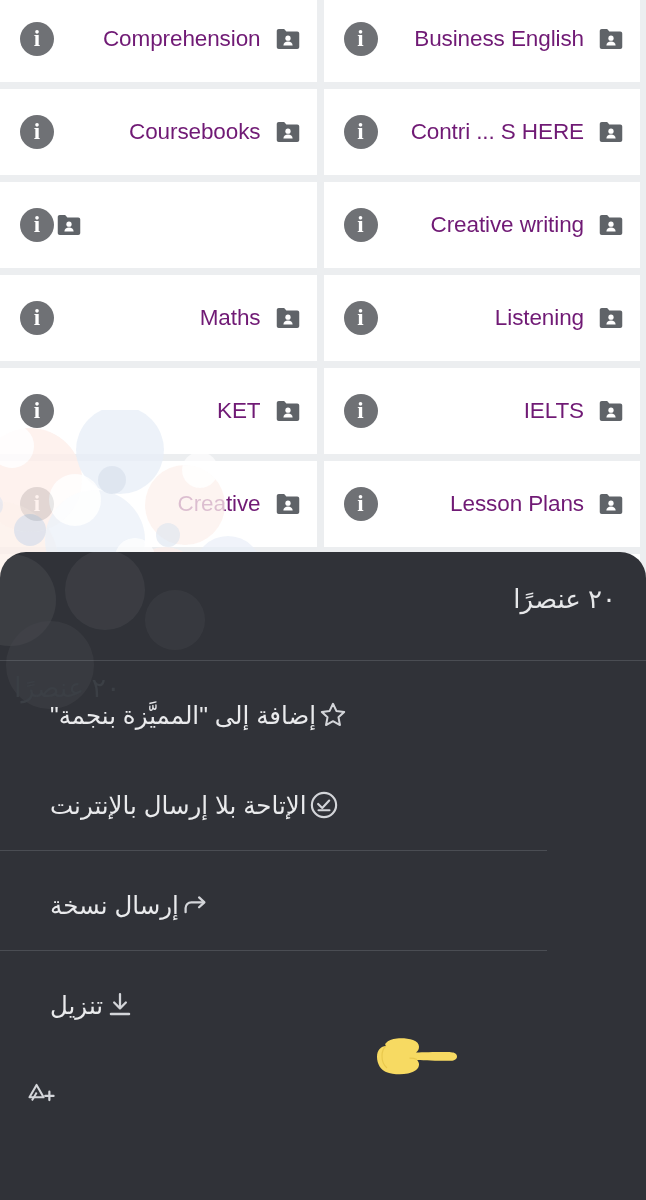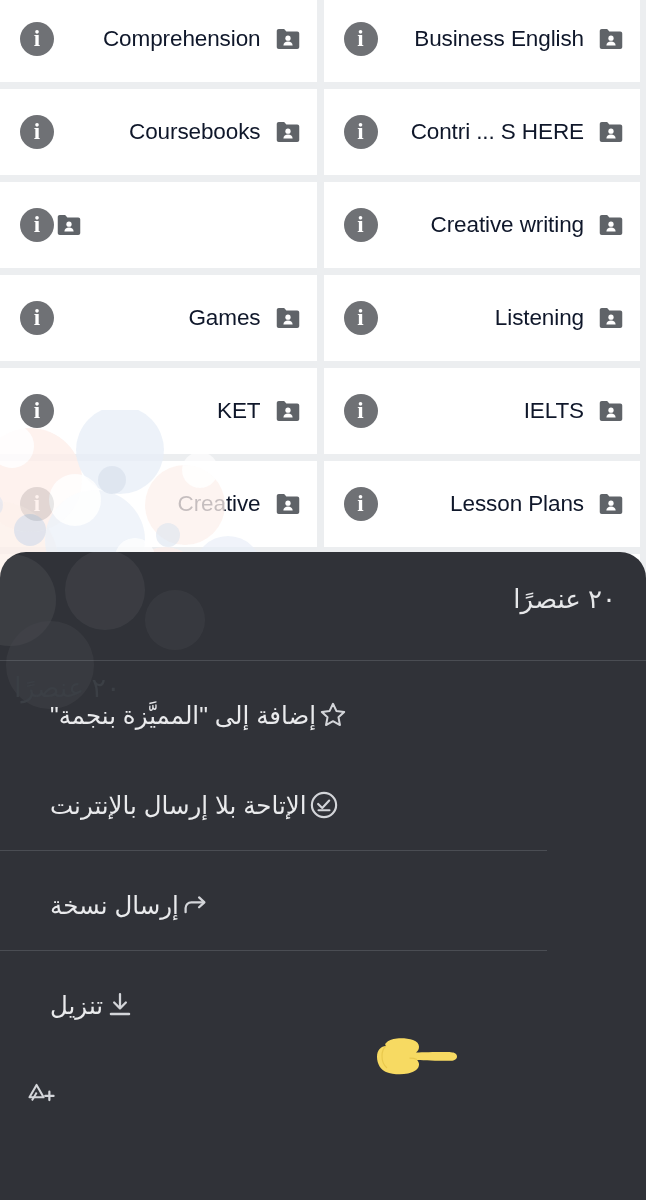--- a/index.html
+++ b/index.html
@@ -42,21 +42,21 @@
     display:flex;align-items:center;justify-content:center;
     font-family:"Liberation Serif", serif;
     font-size:23px;
     font-weight:700;
     line-height:1;
     padding-bottom:2px;
   }
   .card-title{
     flex:1 1 auto;
     text-align:right;
-    color:#0f172a;
+    color:#701a75;
     font-size:22.5px;
     letter-spacing:-0.1px;
     white-space:nowrap;
     overflow:hidden;
     padding-right:12px;
   }
   .folder-icon{ flex:0 0 auto; width:30px; height:30px; display:block; }
 
   
   #watermark{
@@ -234,21 +234,21 @@
               <circle cx="12" cy="11.3" r="2.1" fill="#ffffff"></circle>
               <path fill="#ffffff" d="M8.3 17.2c0-2 1.7-3.2 3.7-3.2s3.7 1.2 3.7 3.2H8.3z"></path>
             </svg>
         </span>
       </div>
     </div>
 
     <div class="grid-row">
       <div class="card">
         <span class="info-icon">i</span>
-        <span class="card-title">Games</span>
+        <span class="card-title">Maths</span>
         <span class="folder-icon">
           <svg viewBox="0 0 24 24" width="30" height="30">
               <path fill="#5f6368" d="M3 5.6c0-.9.7-1.6 1.6-1.6h4.3l1.8 1.9h8.7c.9 0 1.6.7 1.6 1.6v10.9c0 .9-.7 1.6-1.6 1.6H4.6C3.7 20 3 19.3 3 18.4V5.6z"></path>
               <circle cx="12" cy="11.3" r="2.1" fill="#ffffff"></circle>
               <path fill="#ffffff" d="M8.3 17.2c0-2 1.7-3.2 3.7-3.2s3.7 1.2 3.7 3.2H8.3z"></path>
             </svg>
         </span>
       </div>
       <div class="card">
         <span class="info-icon">i</span>

